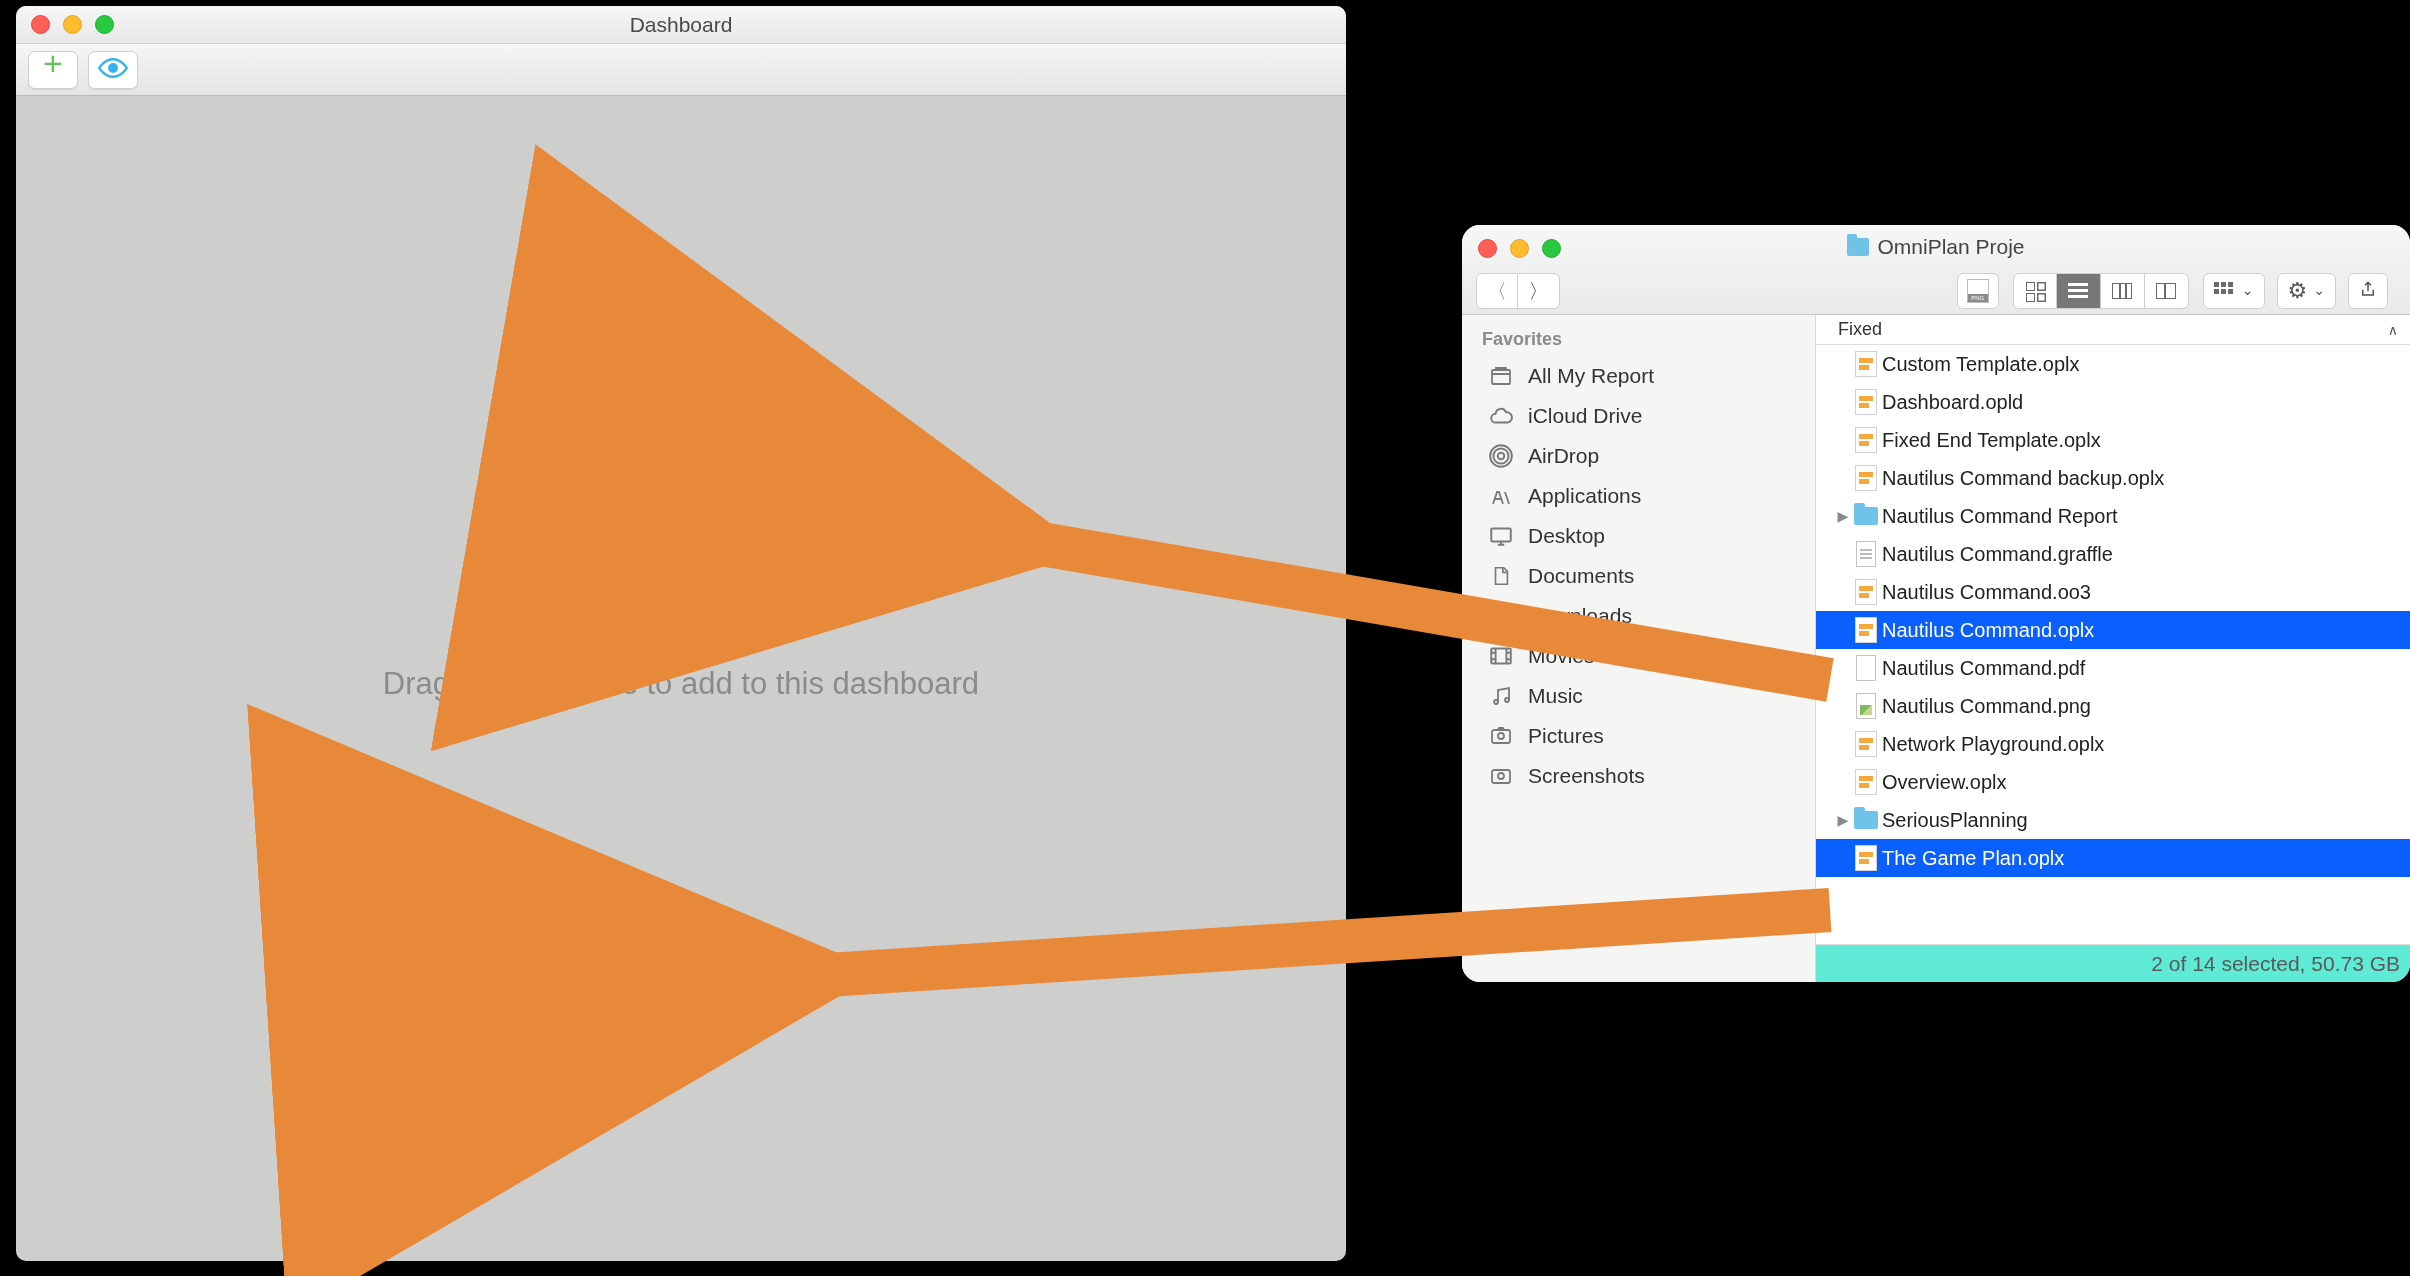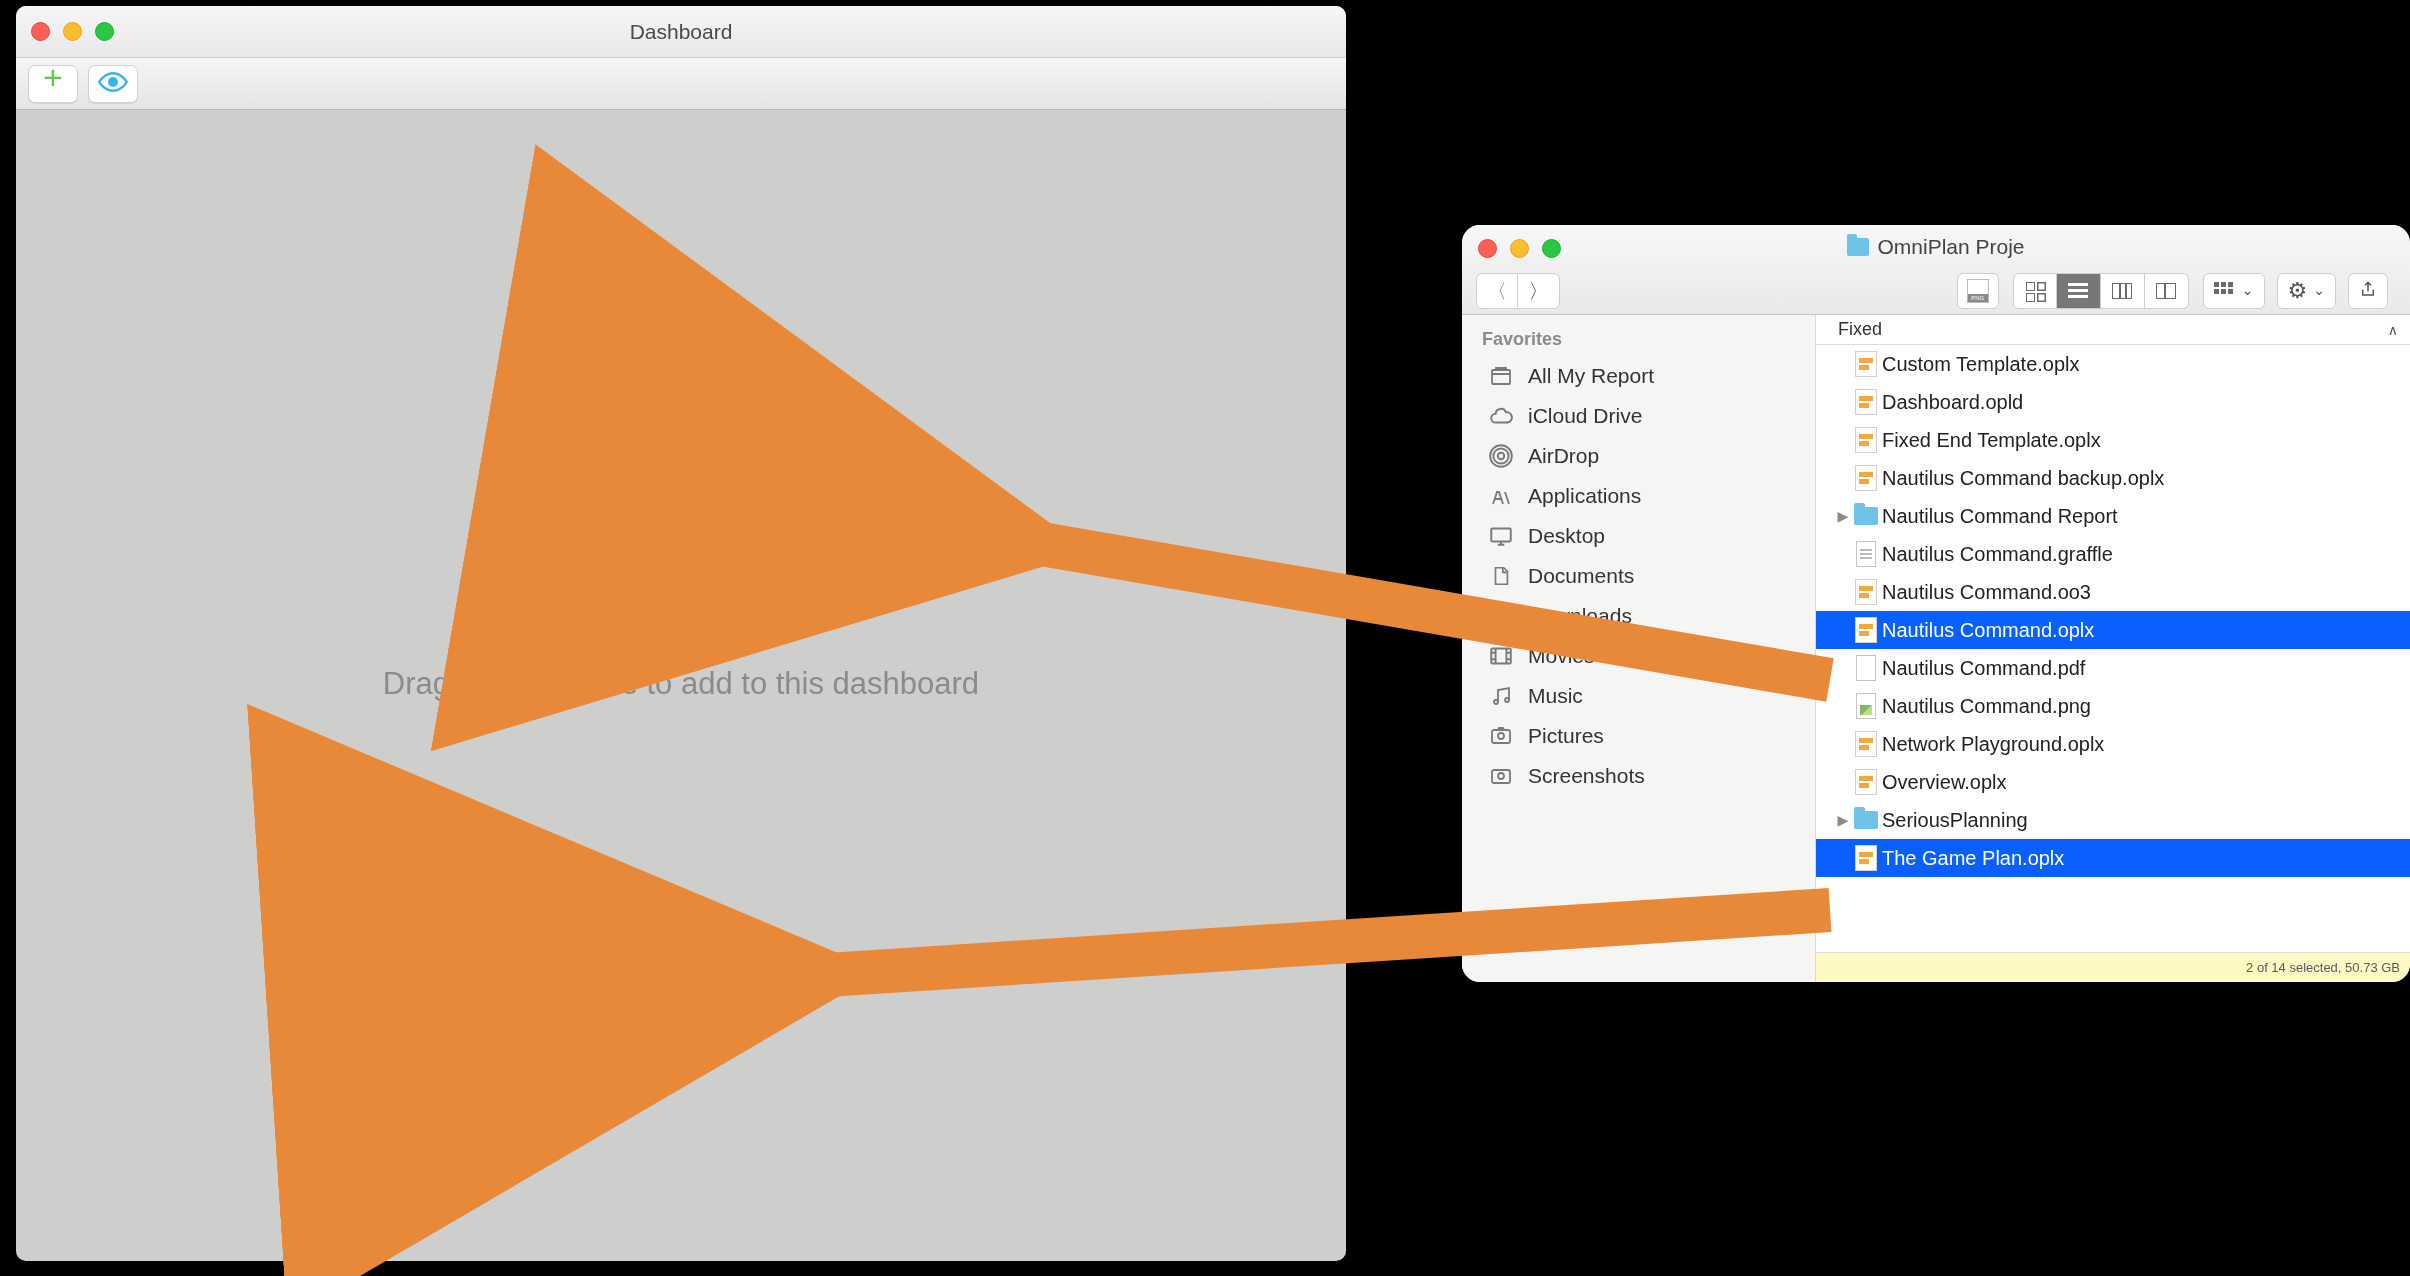--- a/index.html
+++ b/index.html
@@ -9,21 +9,21 @@
   .dashboard {
     position: absolute;
     left: 16px; top: 6px;
     width: 1330px; height: 1255px;
     background: #cececc;
     border-radius: 10px;
     box-shadow: 0 20px 50px rgba(0,0,0,.5);
     overflow: hidden;
   }
   .dash-titlebar {
-    height: 52px;
+    height: 38px;
     background: linear-gradient(#f6f6f6, #e8e8e8);
     border-bottom: 1px solid #cfcfcf;
     display: flex;
     align-items: center;
     position: relative;
   }
   .traffic { display: flex; gap: 13px; margin-left: 15px; }
   .tl { width: 19px; height: 19px; border-radius: 50%; }
   .tl.red { background: #ff5f57; border:1px solid #e24640; }
   .tl.yellow { background: #ffbd2e; border:1px solid #e1a325; }
@@ -134,23 +134,23 @@
   .oplx-icon::after{content:"";position:absolute;top:13px;left:3px;width:10px;height:5px;background:#f4a83e;}
   .folder-icon { width:24px; height:18px; background:#6fc3e8; border-radius:2px; position:relative; display:inline-block;}
   .folder-icon::before{content:"";position:absolute;top:-4px;left:0;width:11px;height:5px;background:#6fc3e8;border-radius:2px 2px 0 0;}
   .doc-icon { width:20px; height:26px; background:#fff; border:1px solid #c4c4c4; display:inline-block; position:relative;}
   .doc-icon::after{content:"";position:absolute;top:7px;left:3px;right:3px;height:2px;background:#bbb;box-shadow:0 4px 0 #bbb,0 8px 0 #bbb;}
   .png-icon { width:20px; height:26px; background:#fff; border:1px solid #c4c4c4; display:inline-block; position:relative;}
   .png-icon::after{content:"";position:absolute;bottom:3px;left:3px;right:3px;height:10px;background:linear-gradient(135deg,#7fb964 50%,#c1d98a 50%);}
   .pdf-icon { width:20px; height:26px; background:#fff; border:1px solid #c4c4c4; display:inline-block;}
 
   .status-bar {
-    height:30px; border-top:1px solid #dcdcdc; background:#fef9c3;
+    height:38px; border-top:1px solid #dcdcdc; background:#5eead4;
     display:flex; align-items:center; justify-content:flex-end; padding-right:10px;
-    font-size:13px; color:#5a5a5a;
+    font-size:21px; color:#5a5a5a;
   }
 
   
   .arrow { position:absolute; pointer-events:none; }
   .arrow svg { overflow:visible; }
 
   
   .lines3{width:20px;height:16px;background:linear-gradient(#6a6a6a,#6a6a6a) 0 0/100% 3px no-repeat,linear-gradient(#6a6a6a,#6a6a6a) 0 6px/100% 3px no-repeat,linear-gradient(#6a6a6a,#6a6a6a) 0 12px/100% 3px no-repeat;}
   .view-btn.active .lines3{background:linear-gradient(#fff,#fff) 0 0/100% 3px no-repeat,linear-gradient(#fff,#fff) 0 6px/100% 3px no-repeat,linear-gradient(#fff,#fff) 0 12px/100% 3px no-repeat;}
   .grid4{width:18px;height:18px;position:relative;}

